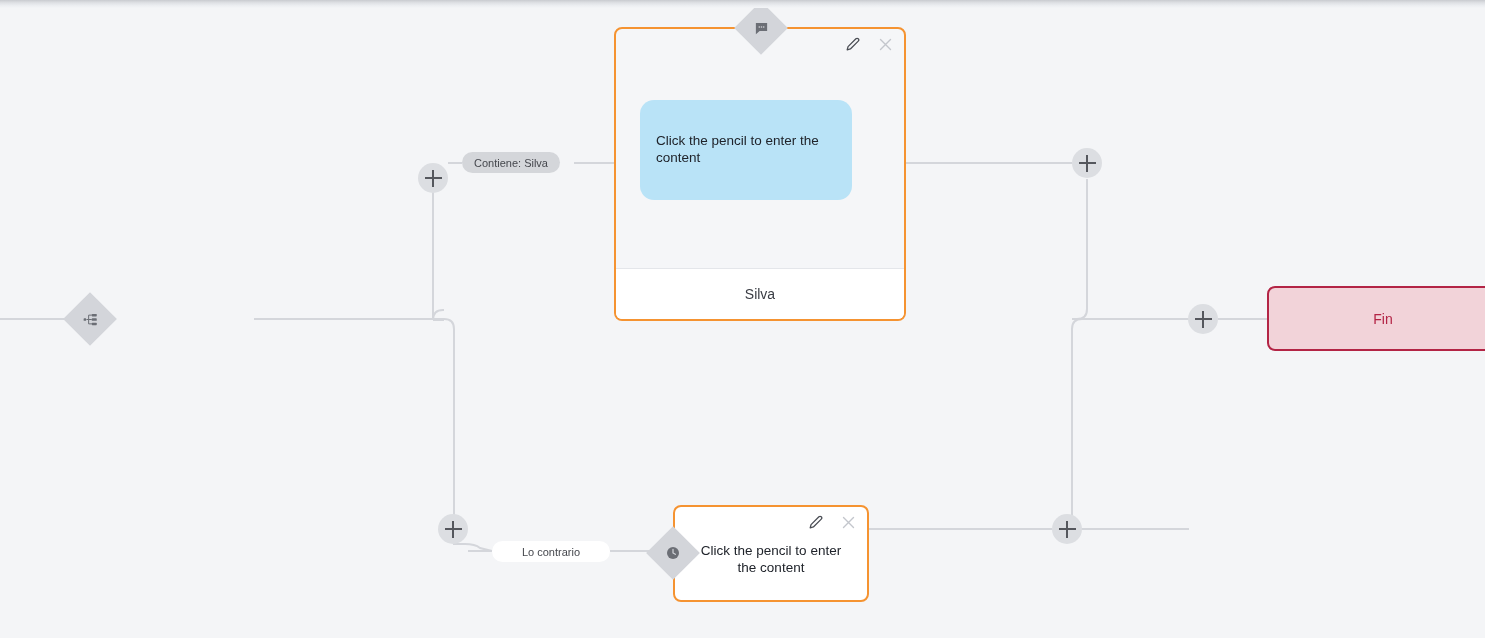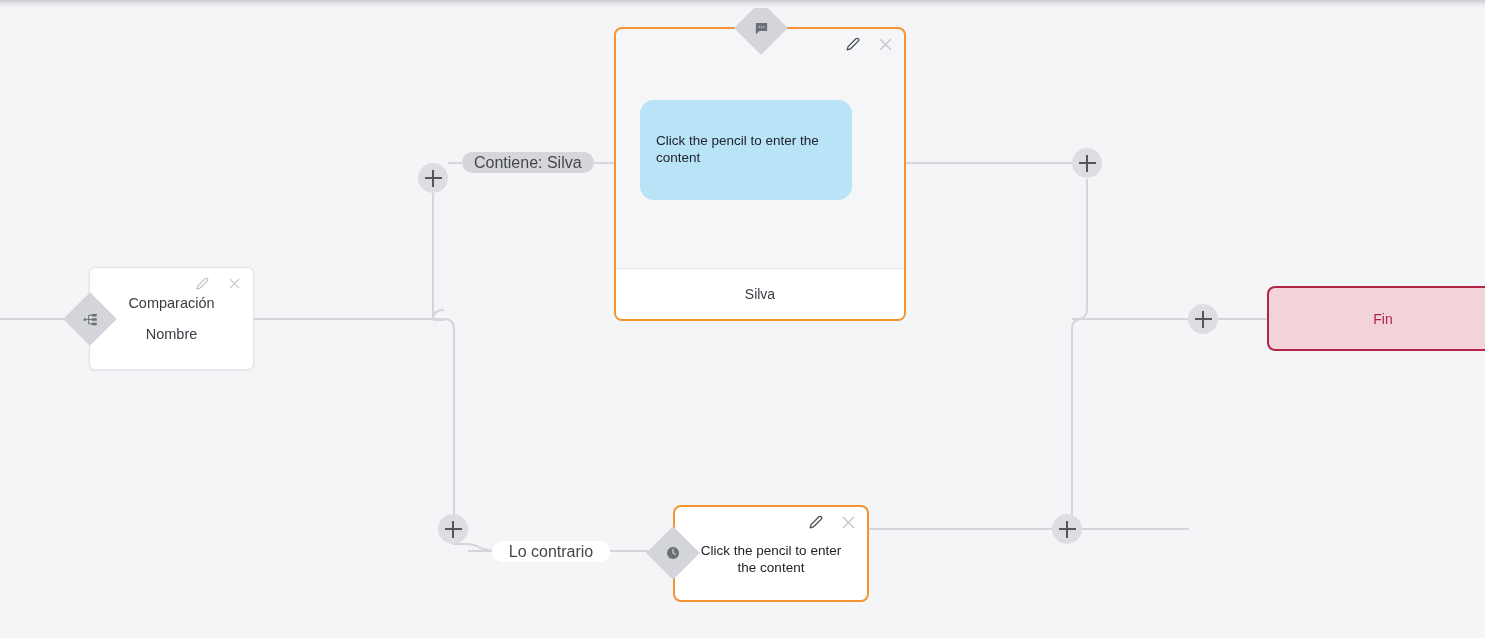--- a/index.html
+++ b/index.html
@@ -96,21 +96,21 @@
     position: absolute;
     background: #55575d;
   }
   .plus::before { width: 17px; height: 2px; }
   .plus::after  { width: 2px;  height: 17px; }
 
   
   .edge-label {
     position: absolute;
     border-radius: 11px;
-    font-size: 16px;
+    font-size: 11px;
     color: #45474d;
     display: flex;
     align-items: center;
     justify-content: center;
     padding: 8px 12px;
     height: 21px;
     white-space: nowrap;
     z-index: 22;
   }
   .edge-label.grey  { background: #d4d6da; }
@@ -243,38 +243,20 @@
 
     <path d="M 869,529 L 1052,529"></path>
     <path d="M 1083,529 L 1189,529"></path>
     <path d="M 1072,329 Q 1072,319 1082,319 L 1189,319"></path>
     <path d="M 1072,329 L 1072,519 Q 1072,529 1082,529 L 1083,529"></path>
 
     <path d="M 1218,319 L 1267,319"></path>
     <path d="M 1189,319 L 1189,319"></path>
   </svg>
 
-  <div class="node" id="node-comparacion">
-    <div class="node-icons">
-      <span class="icon-btn">
-        <svg width="13" height="13" viewBox="0 0 24 24" fill="none" stroke="#b9bcc2" stroke-width="2" stroke-linecap="round" stroke-linejoin="round">
-          <path d="M17 3a2.8 2.8 0 1 1 4 4L7.5 20.5 2 22l1.5-5.5z"></path>
-        </svg>
-      </span>
-      <span class="icon-btn">
-        <svg width="13" height="13" viewBox="0 0 24 24" fill="none" stroke="#c3c6cc" stroke-width="2" stroke-linecap="round">
-          <path d="M4 4 L20 20 M20 4 L4 20"></path>
-        </svg>
-      </span>
-    </div>
-    <div class="body">
-      <div>Comparación</div>
-      <div>Nombre</div>
-    </div>
-  </div>
 
   <div class="diamond" style="left:71px; top:300px;">
     <span class="dico">
       <svg width="15" height="15" viewBox="0 0 24 24" fill="#6b6e75">
         <rect x="1" y="10" width="4" height="4" rx="1"></rect>
         <rect x="14" y="3" width="8" height="4" rx="1"></rect>
         <rect x="14" y="10" width="8" height="4" rx="1"></rect>
         <rect x="14" y="17" width="8" height="4" rx="1"></rect>
         <path d="M5.5 12 H9 V5 H14 M9 12 H14 M9 12 V19 H14" stroke="#6b6e75" stroke-width="1.6" fill="none"></path>
       </svg>

